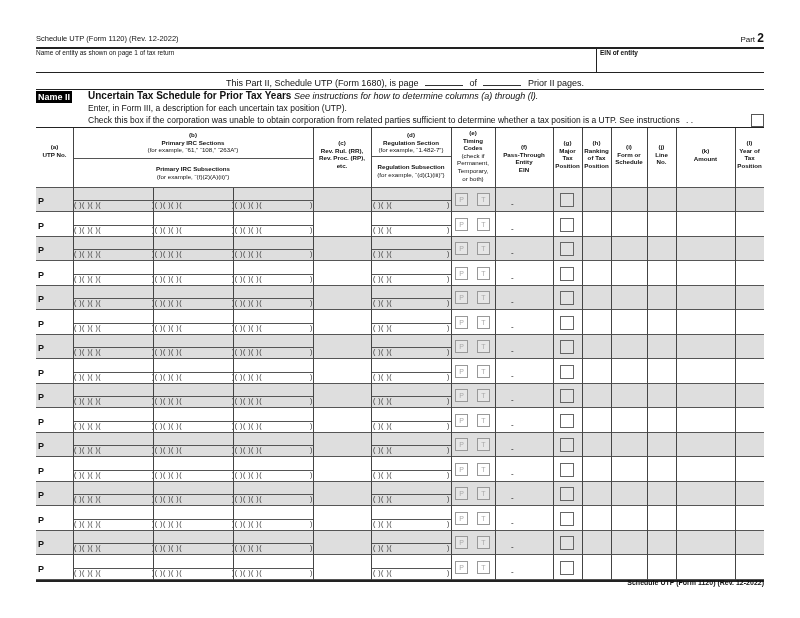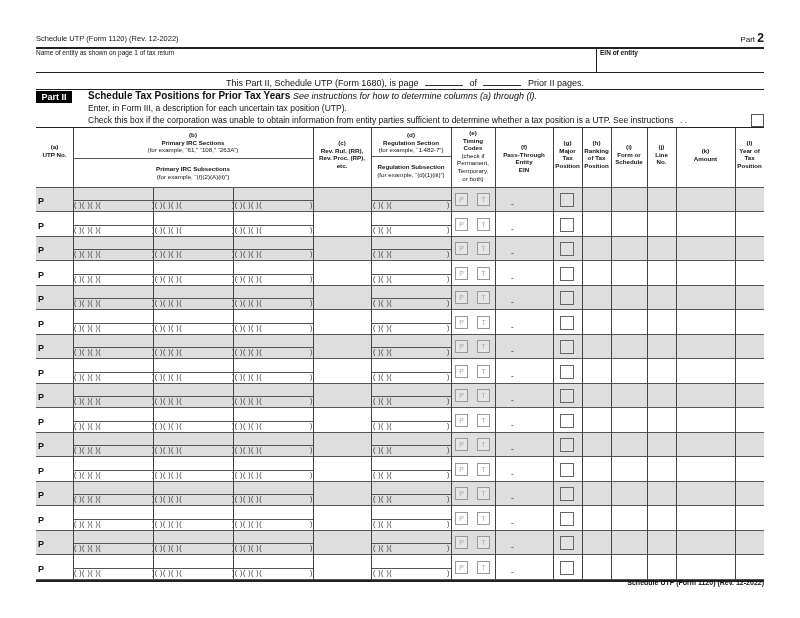--- a/index.html
+++ b/index.html
@@ -53,28 +53,28 @@
 
 <div class="abs pageof">
   <span>This Part II, Schedule UTP (Form 1680), is page</span>
   <span class="blank"></span>
   <span>of</span>
   <span class="blank"></span>
   <span>Prior II pages.</span>
 </div>
 <div class="line" style="left:36px; top:89px; width:728px; height:1px;"></div>
 
-<div class="abs part-badge">Part II</div>
+<div class="abs part-badge">Name II</div>
 <div class="abs part-title">
-  <b>Schedule Tax Positions for Prior Tax Years</b>
+  <b>Uncertain Tax Schedule for Prior Tax Years</b>
   <i>See instructions for how to determine columns (a) through (l).</i>
 </div>
 <div class="abs line2">Enter, in Form III, a description for each uncertain tax position (UTP).</div>
 <div class="abs line3">
-  <span>Check this box if the corporation was unable to obtain information from entity parties sufficient to determine whether a tax position is a UTP. See instructions</span>
+  <span>Check this box if the corporation was unable to obtain corporation from related parties sufficient to determine whether a tax position is a UTP. See instructions</span>
   <span style="margin-left:4px;">.   .</span>
 </div>
 <div class="abs cbox-main"></div>
 
 <div class="line" style="left:36px; top:127px; width:728px; height:1px;"></div>
 
 <div class="th" style="left:36px; top:143px; width:37px;">
   <b>(a)</b><br><b>UTP No.</b>
 </div>
 <div class="th" style="left:73px; top:131px; width:240px;">

